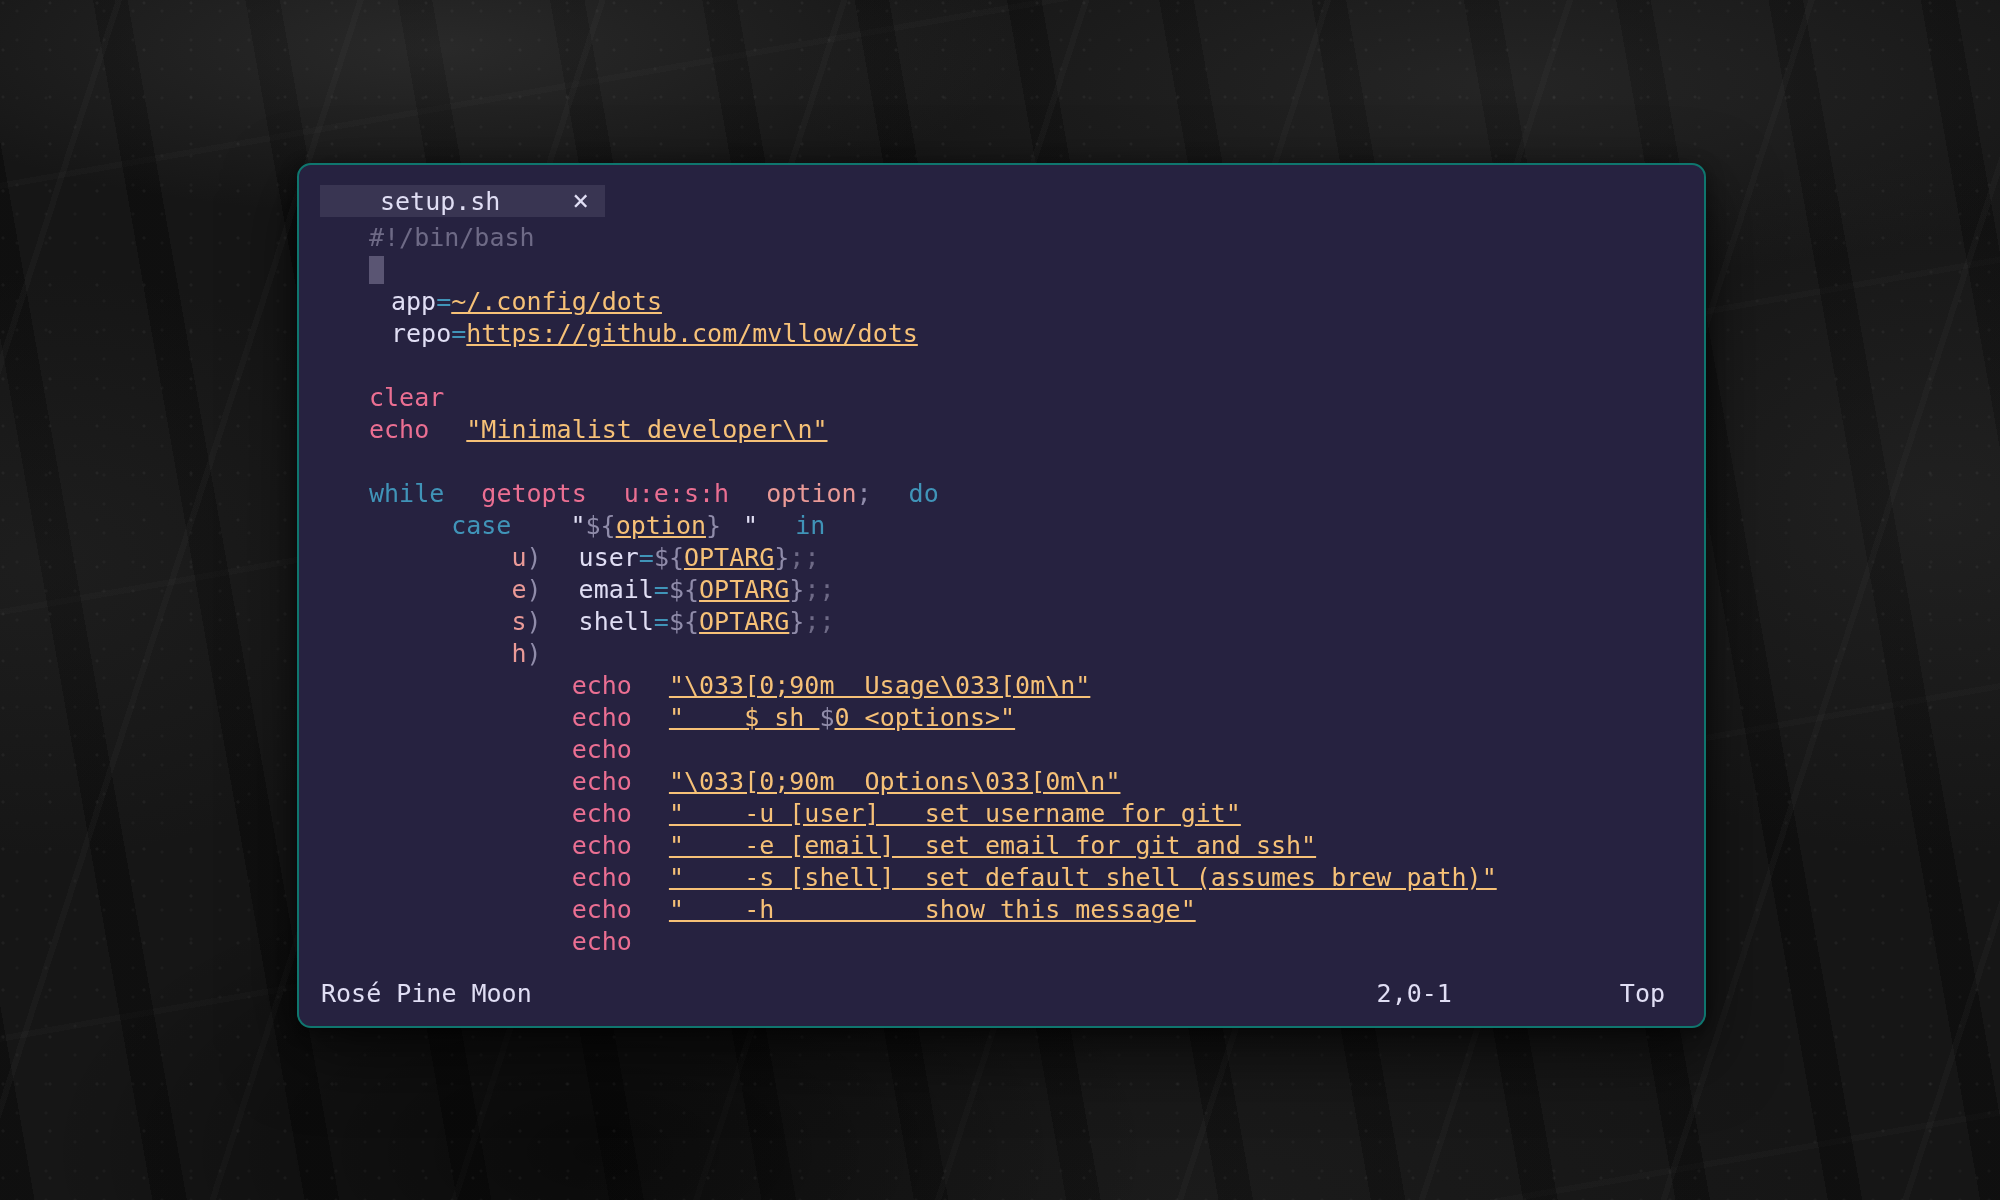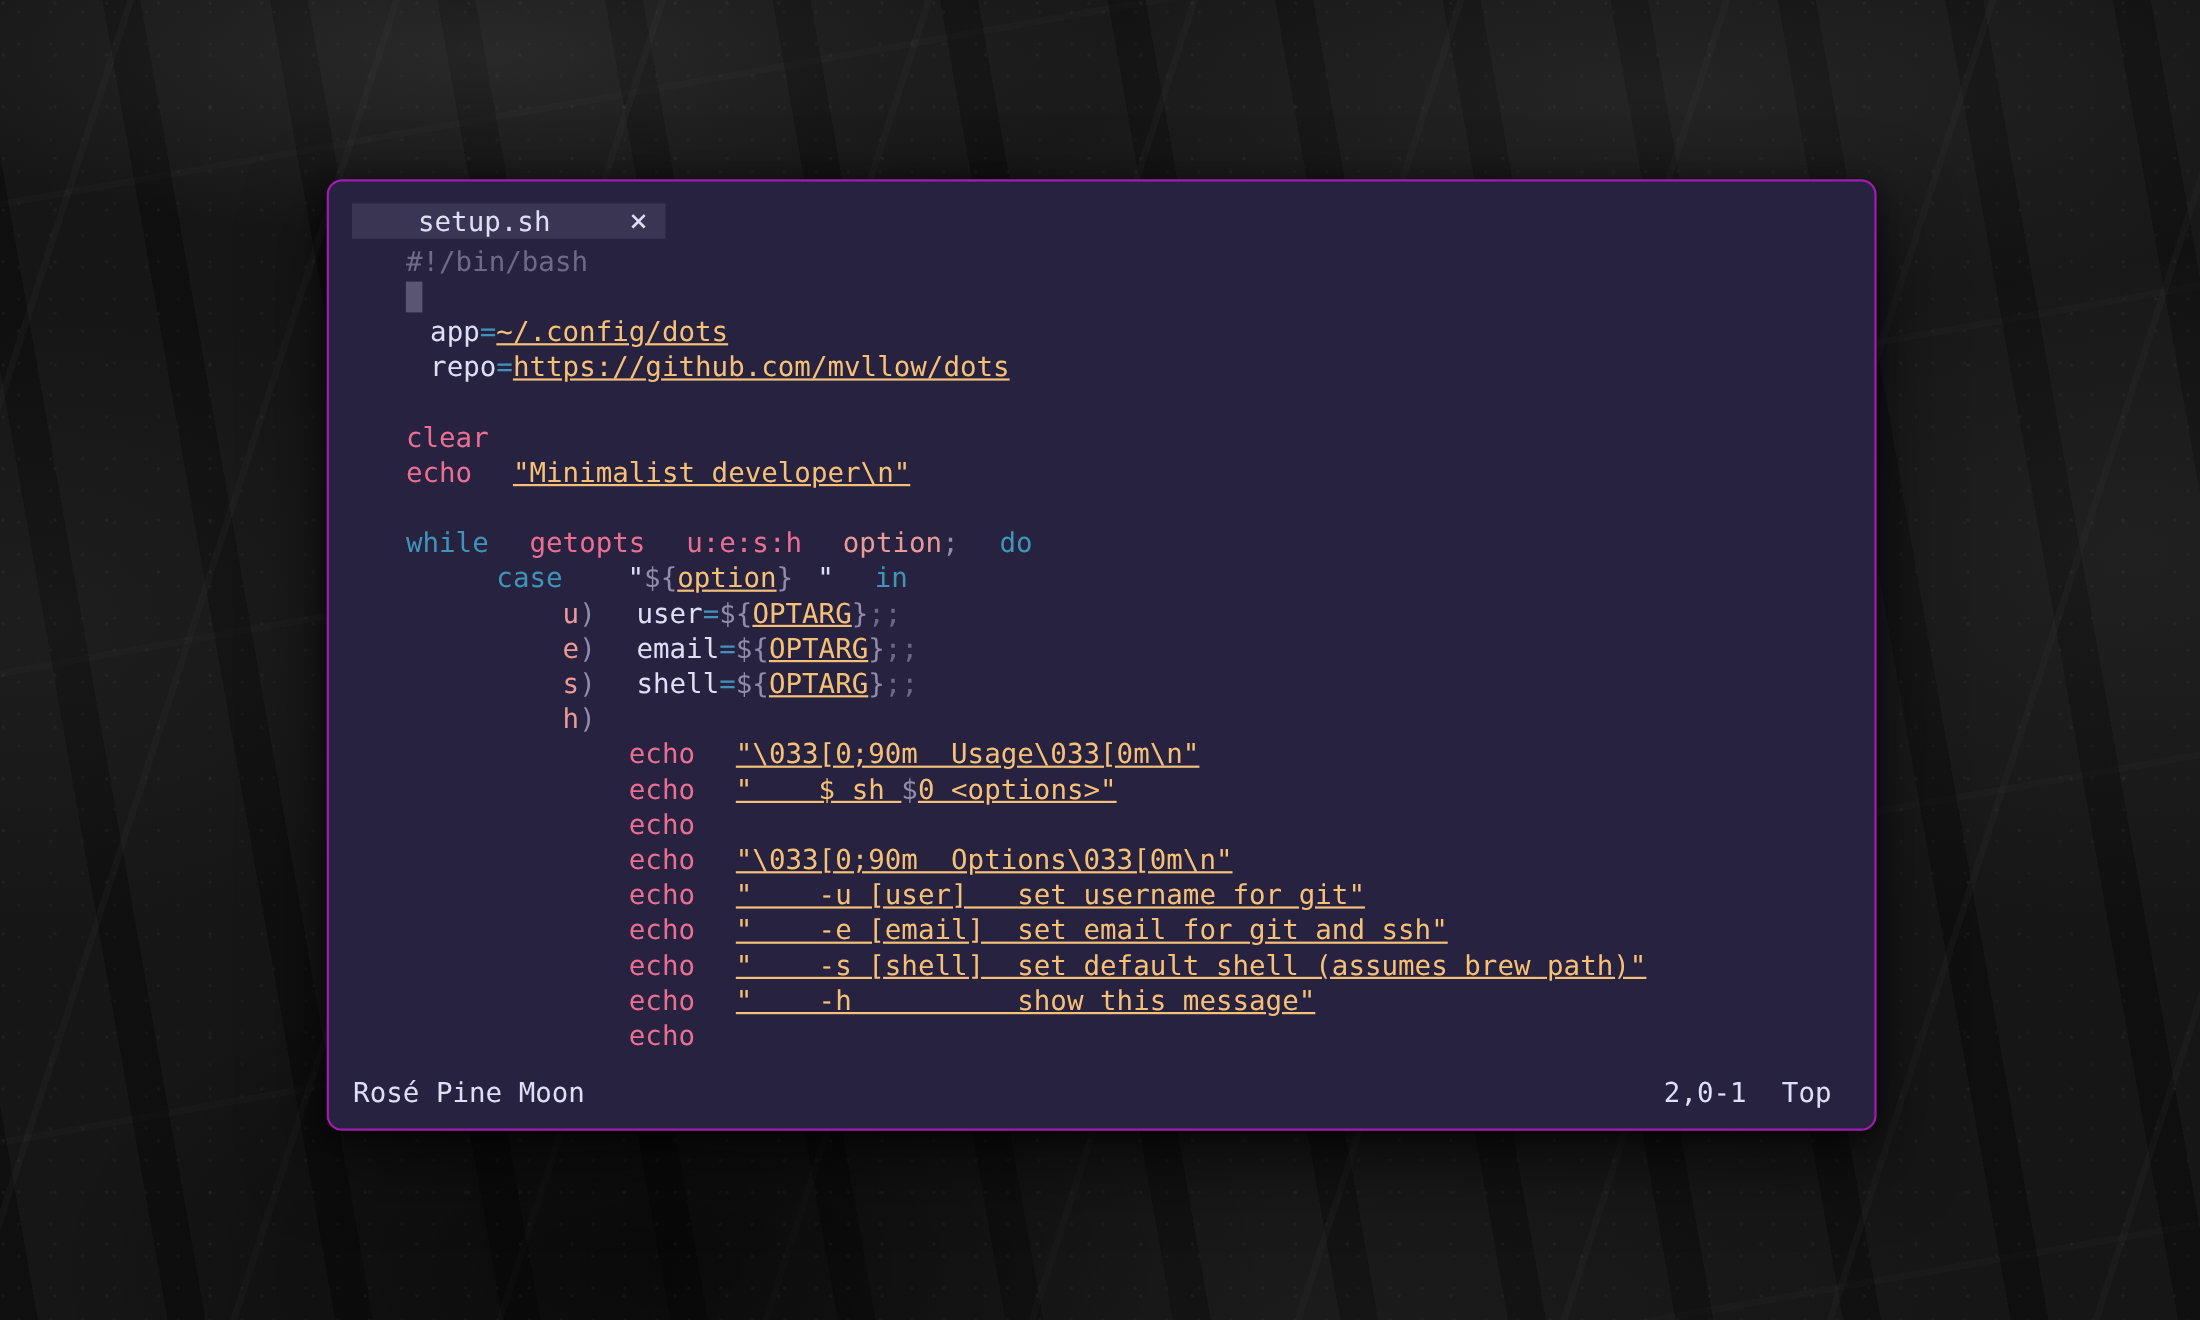--- a/index.html
+++ b/index.html
@@ -23,21 +23,21 @@
       radial-gradient(ellipse 800px 420px at 30% 96%, rgba(0,0,0,0.55), transparent 70%),
       repeating-linear-gradient(108deg, transparent 0 110px, rgba(255,255,255,0.022) 110px 116px, transparent 116px 230px),
       repeating-linear-gradient(80deg, rgba(0,0,0,0.30) 0 34px, transparent 34px 150px),
       repeating-linear-gradient(170deg, transparent 0 180px, rgba(255,255,255,0.015) 180px 186px, transparent 186px 420px);
     background-size:47px 47px, 29px 29px, auto, auto, auto, auto, auto, auto, auto, auto, auto;
   }
   .window{
     position:absolute;left:297px;top:163px;width:1409px;height:865px;
     box-sizing:border-box;
     background:var(--base,#262240);
-    border:2px solid #a21caf;border-radius:14px;
+    border:2px solid #0f766e;border-radius:14px;
     box-shadow:0 26px 70px rgba(0,0,0,0.55), 0 4px 18px rgba(0,0,0,0.45);
     display:flex;flex-direction:column;overflow:hidden;
     color:var(--text,#e0def4);font-size:25px;
   }
   .tabline{margin-top:20px;padding-left:21px;height:32px;display:flex;flex:none;}
   .tab{
     width:285px;height:32px;box-sizing:border-box;
     background:var(--overlay,#393552);
     display:flex;align-items:center;justify-content:space-between;
     padding:0 16px 0 60px;cursor:default;
@@ -53,21 +53,21 @@
   .tk-love{color:var(--love,#eb6f92);}
   .tk-gold{color:var(--gold,#f6c177);text-decoration:underline;}
   .tk-rose{color:var(--rose,#ea9a97);}
   .tk-pine{color:var(--pine,#4094b8);}
   .statusline{
     margin-top:auto;flex:none;height:32px;line-height:32px;
     margin-bottom:16px;padding:0 39px 0 22px;
     display:flex;align-items:center;gap:32px;
   }
   .status-left{flex:1;}
-  .status-ruler{}
+  .status-ruler{margin-right:136px;}
 </style>
 </head>
 <body>
 
 <div class="desktop"></div>
 
 <div class="window">
   <div class="tabline">
     <div class="tab">
       <span class="tab-title">setup.sh</span>

